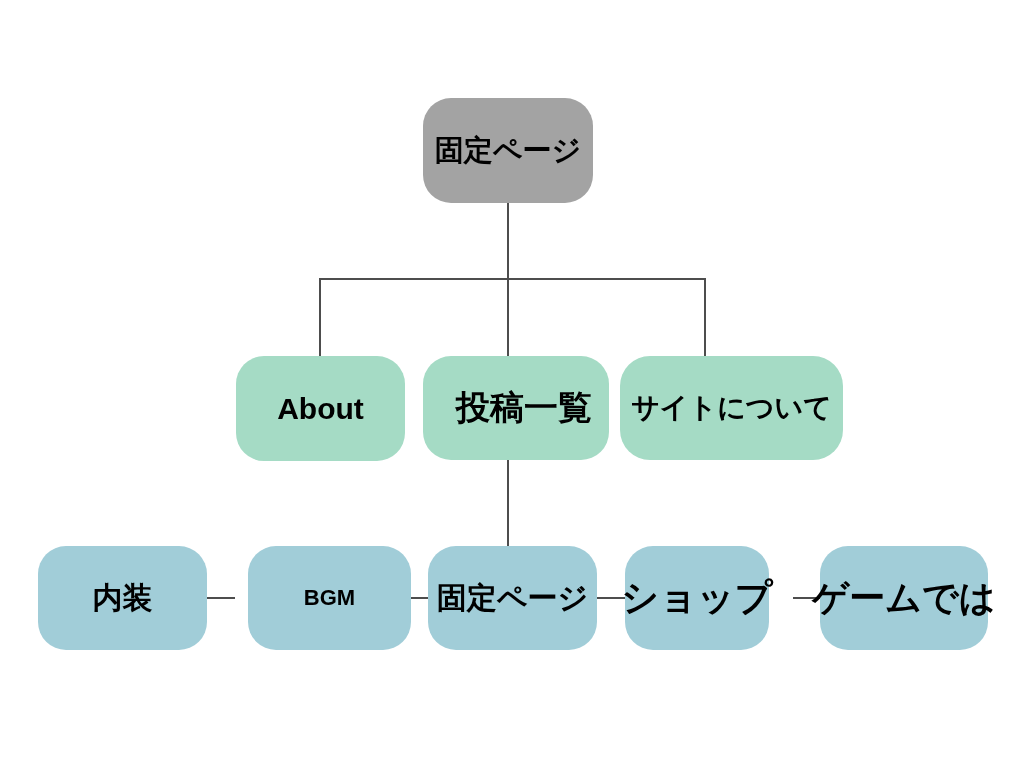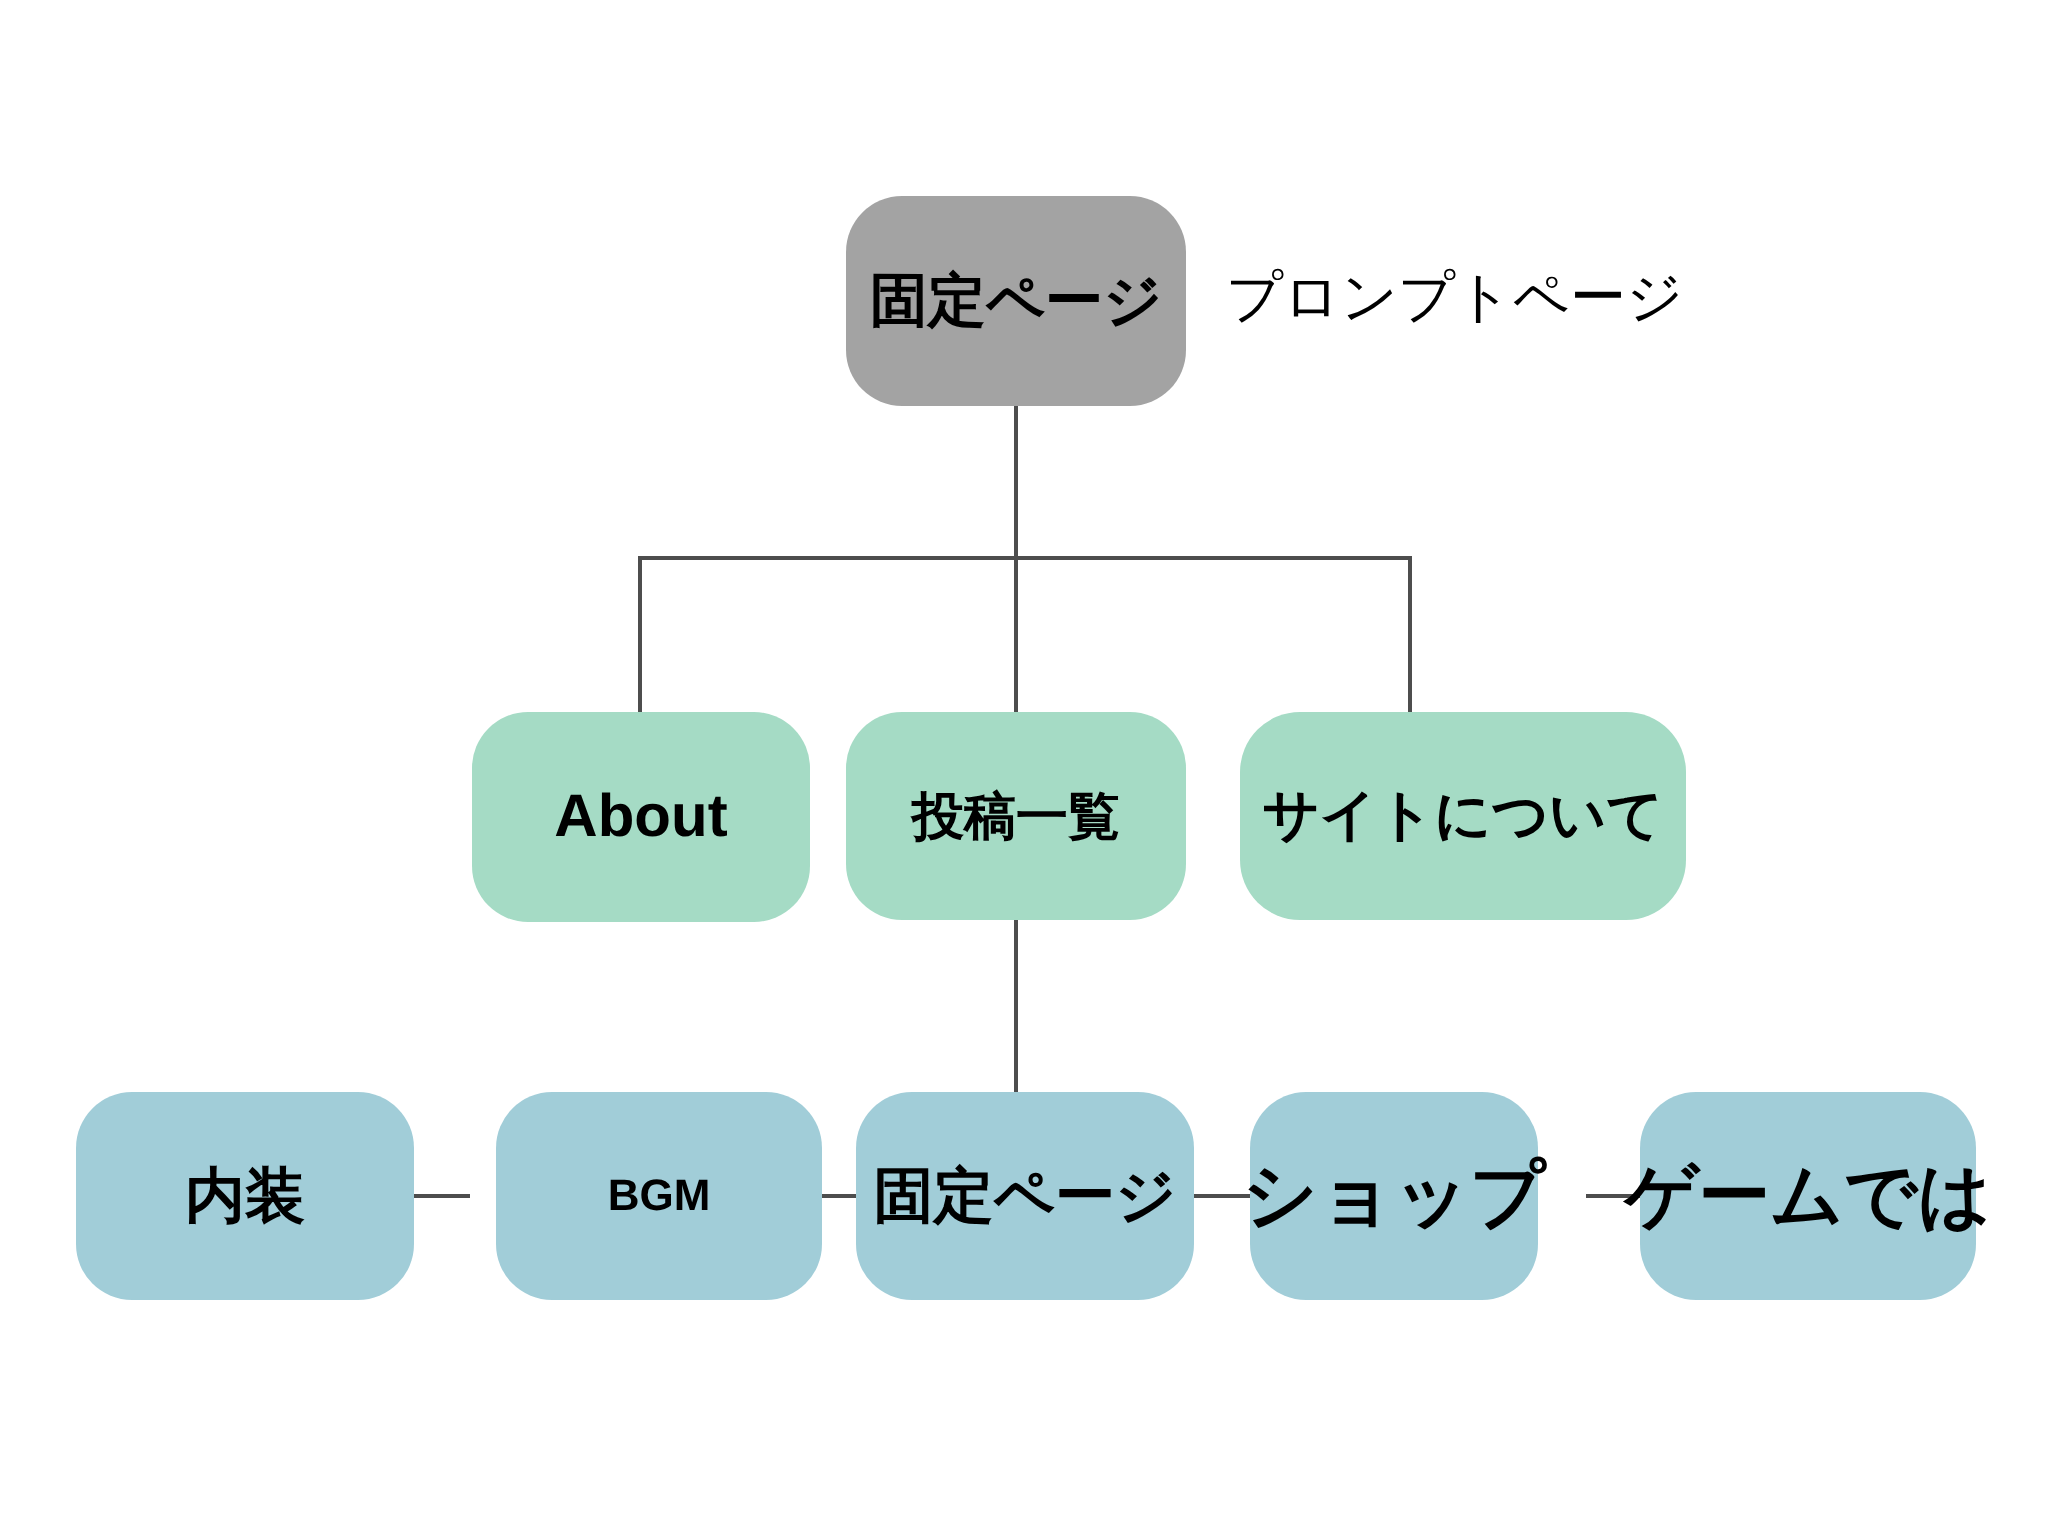--- a/index.html
+++ b/index.html
@@ -46,21 +46,21 @@
     align-items: center;
     color: #000000;
     font-weight: 400;
     white-space: nowrap;
   }
 
   
   #node-root       { left: 423px; top:  98px; width: 170px; height: 105px; font-size: 29px; }
   #annotation-prompt-page { left: 613px; top: 121px; height: 55px; font-size: 28px; }
   #node-about      { left: 236px; top: 356px; width: 169px; height: 105px; font-size: 30px; }
-  #node-post-list  { left: 423px; top: 356px; width: 170px; height: 104px; font-size: 26px; }
+  #node-post-list  { left: 423px; top: 356px; width: 170px; height: 104px; font-size: 34px; padding-left: 16px; }
   #node-site-about { left: 620px; top: 356px; width: 223px; height: 104px; font-size: 28px; border-radius: 30px; }
   #node-interior   { left:  38px; top: 546px; width: 169px; height: 104px; font-size: 30px; }
   #node-bgm        { left: 248px; top: 546px; width: 163px; height: 104px; font-size: 22px; }
   #node-menu       { left: 428px; top: 546px; width: 169px; height: 104px; font-size: 30px; }
   #node-shop       { left: 625px; top: 546px; width: 144px; height: 104px; font-size: 37px; }
   #node-game       { left: 820px; top: 546px; width: 168px; height: 104px; font-size: 36px; }
 </style>
 </head>
 <body>
 
@@ -74,21 +74,20 @@
     <line x1="705" y1="278" x2="705" y2="357" stroke="#4d4d4d" stroke-width="2"></line>
     <line x1="508" y1="460" x2="508" y2="546" stroke="#4d4d4d" stroke-width="2"></line>
     <line x1="207" y1="598" x2="235" y2="598" stroke="#4d4d4d" stroke-width="2"></line>
     <line x1="398" y1="598" x2="428" y2="598" stroke="#4d4d4d" stroke-width="2"></line>
     <line x1="597" y1="598" x2="625" y2="598" stroke="#4d4d4d" stroke-width="2"></line>
     <line x1="793" y1="598" x2="820" y2="598" stroke="#4d4d4d" stroke-width="2"></line>
   </svg>
 
   <div id="node-root" class="node root">固定ページ</div>
 
-  <div id="annotation-prompt-page" class="annotation">プロンプトページ</div>
 
   <div id="node-about" class="node level2">About</div>
 
   <div id="node-post-list" class="node level2">投稿一覧</div>
 
   <div id="node-site-about" class="node level2">サイトについて</div>
 
   <div id="node-interior" class="node level3">内装</div>
 
   <div id="node-bgm" class="node level3">BGM</div>

